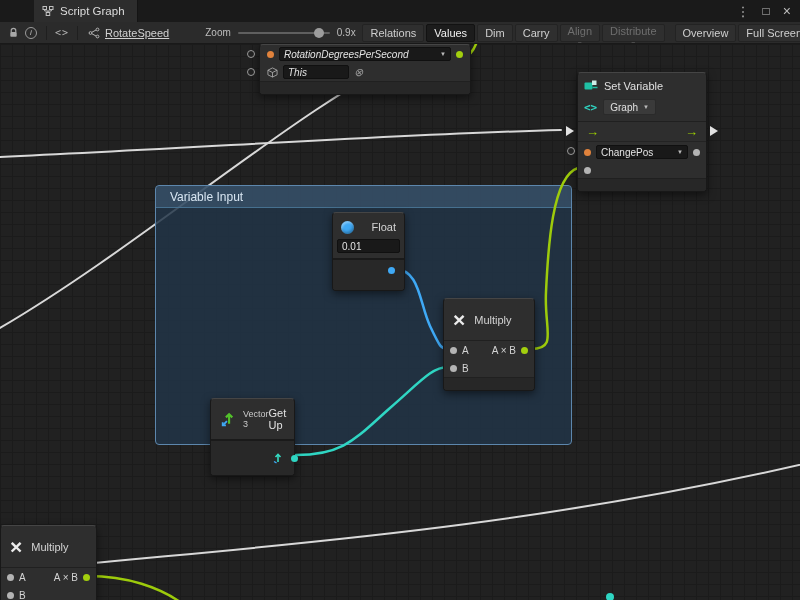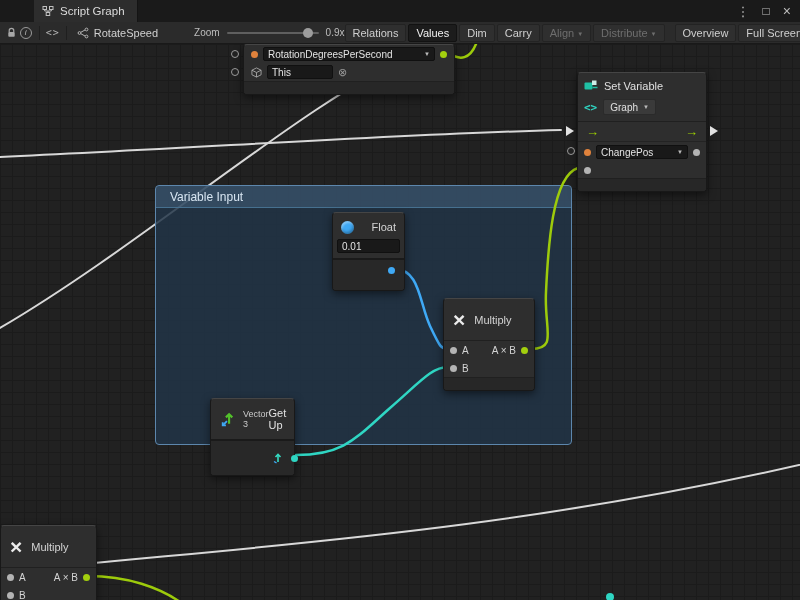--- a/index.html
+++ b/index.html
@@ -15,28 +15,28 @@
   .wc-kebab { font-size:13px; }
   .wc-max { font-size:12px; }
   .wc-close { font-size:14px; }
 
   
   .toolbar { position:absolute; top:22px; left:0; right:0; height:22px; background:#2b2b2b; border-bottom:1px solid #191919; display:flex; align-items:center; padding:0 4px; overflow:hidden; white-space:nowrap; }
   .toolbar .sep { width:1px; height:14px; background:#1f1f1f; margin:0 6px; }
   .tb-ic { display:inline-flex; align-items:center; justify-content:center; width:18px; color:#b5b5b5; }
   .info-ic { width:12px; height:12px; border-radius:50%; border:1px solid #9a9a9a; font-size:8px; display:inline-flex; align-items:center; justify-content:center; color:#bdbdbd; font-style:italic; }
   .code-tb { color:#b5b5b5; font-size:10px; letter-spacing:1px; font-family:"DejaVu Sans Mono", monospace; }
-  .graph-ref { display:flex; align-items:center; gap:5px; color:#d0d0d0; font-size:11px; margin:0 10px 0 4px; }
+  .graph-ref { display:flex; align-items:center; gap:5px; color:#d0d0d0; font-size:11px; margin:0 10px 0 4px;text-decoration:underline; }
   .zoom-wrap { display:flex; align-items:center; gap:7px; margin-left:26px; color:#bdbdbd; font-size:10px; }
   .zoom-track { width:92px; height:2px; background:#5f5f5f; border-radius:1px; position:relative; }
   .zoom-handle { position:absolute; left:76px; top:-4px; width:10px; height:10px; border-radius:50%; background:#9c9c9c; }
   .tb-buttons { display:flex; align-items:center; gap:2px; margin-left:auto; margin-right:-14px; }
   .tb-btn { background:#2f2f2f; border:1px solid #232323; border-radius:2px; height:18px; display:flex; align-items:center; gap:3px; padding:0 7px; font-size:11px; color:#cfcfcf; }
   .tb-btn.active { background:#1c1c1c; border-color:#121212; color:#f0f0f0;justify-content:center; }
-  .tb-btn.disabled { color:#6e6e6e; }
+  .tb-btn.disabled { color:#6e6e6e;flex-direction:column; }
   .tb-btn .caret { font-size:6px; transform:translateY(1px); }
   .tb-btn.overview { margin-left:8px; }
 
   
   .canvas { position:absolute; top:44px; left:0; width:800px; height:556px; overflow:hidden;
     background-color:#212121;
     background-image:
       linear-gradient(#1b1b1b 1px, transparent 1px),
       linear-gradient(90deg,#1b1b1b 1px, transparent 1px),
       linear-gradient(#161616 1px, transparent 1px),
@@ -57,21 +57,21 @@
   .dot.orange { background:#e0823c; }
   .dot.lime { background:#a3cf0e; }
   .dot.blue { background:#3fa9f5; }
   .dot.teal { background:#2fd6c3; }
   .eport { position:absolute; width:8px; height:8px; border-radius:50%; border:1.5px solid #9a9a9a; background:#212121; }
   .field { background:#191919; border:1px solid #101010; border-radius:2px; color:#e3e3e3; font-size:10px; padding:0 4px; display:flex; align-items:center; gap:4px; height:14px; }
   .field .caret { margin-left:auto; font-size:6px; color:#bbb; }
   .flow-tri { position:absolute; width:0; height:0; border-top:5px solid transparent; border-bottom:5px solid transparent; border-left:8px solid #e2e2e2; }
 
   
-  .rotation { left:243px; top:0; width:212px; }
+  .rotation { left:259px; top:0; width:212px;font-style:italic; }
   .rotation .field.dd { flex:1; }
   .field.small { width:66px;align-items:center; }
   .none-ic { color:#9a9a9a; font-size:11px; line-height:1; }
 
   
   .setvar { left:577px; top:28px; width:130px; }
   .sv-header { padding:6px 6px 5px 6px; border-bottom:1px solid #202020; }
   .sv-line1 { display:flex; align-items:center; gap:6px; height:14px; font-size:11px; color:#e0e0e0; }
   .sv-line2 { display:flex; align-items:center; gap:6px; margin-top:5px; height:18px; }
   .code-glyph { color:#2fd6c3; font-size:11px; font-weight:bold; font-family:"DejaVu Sans Mono", monospace; }

